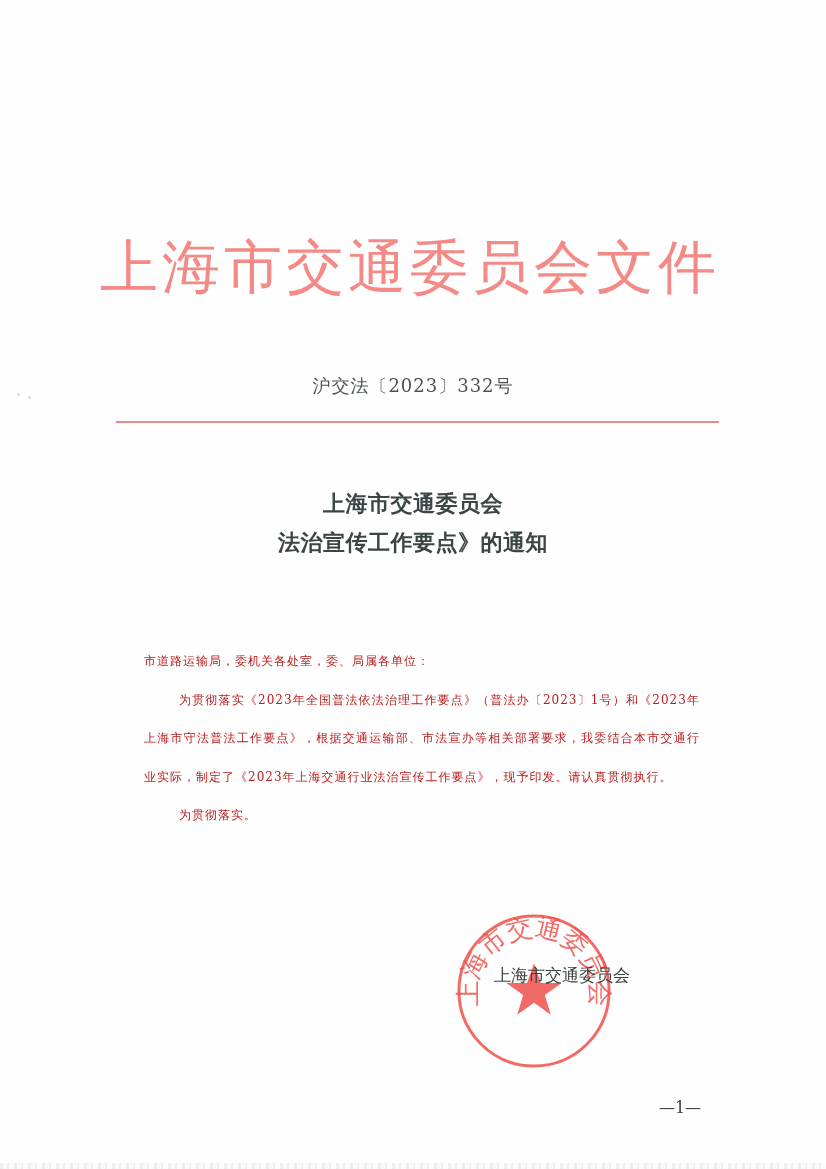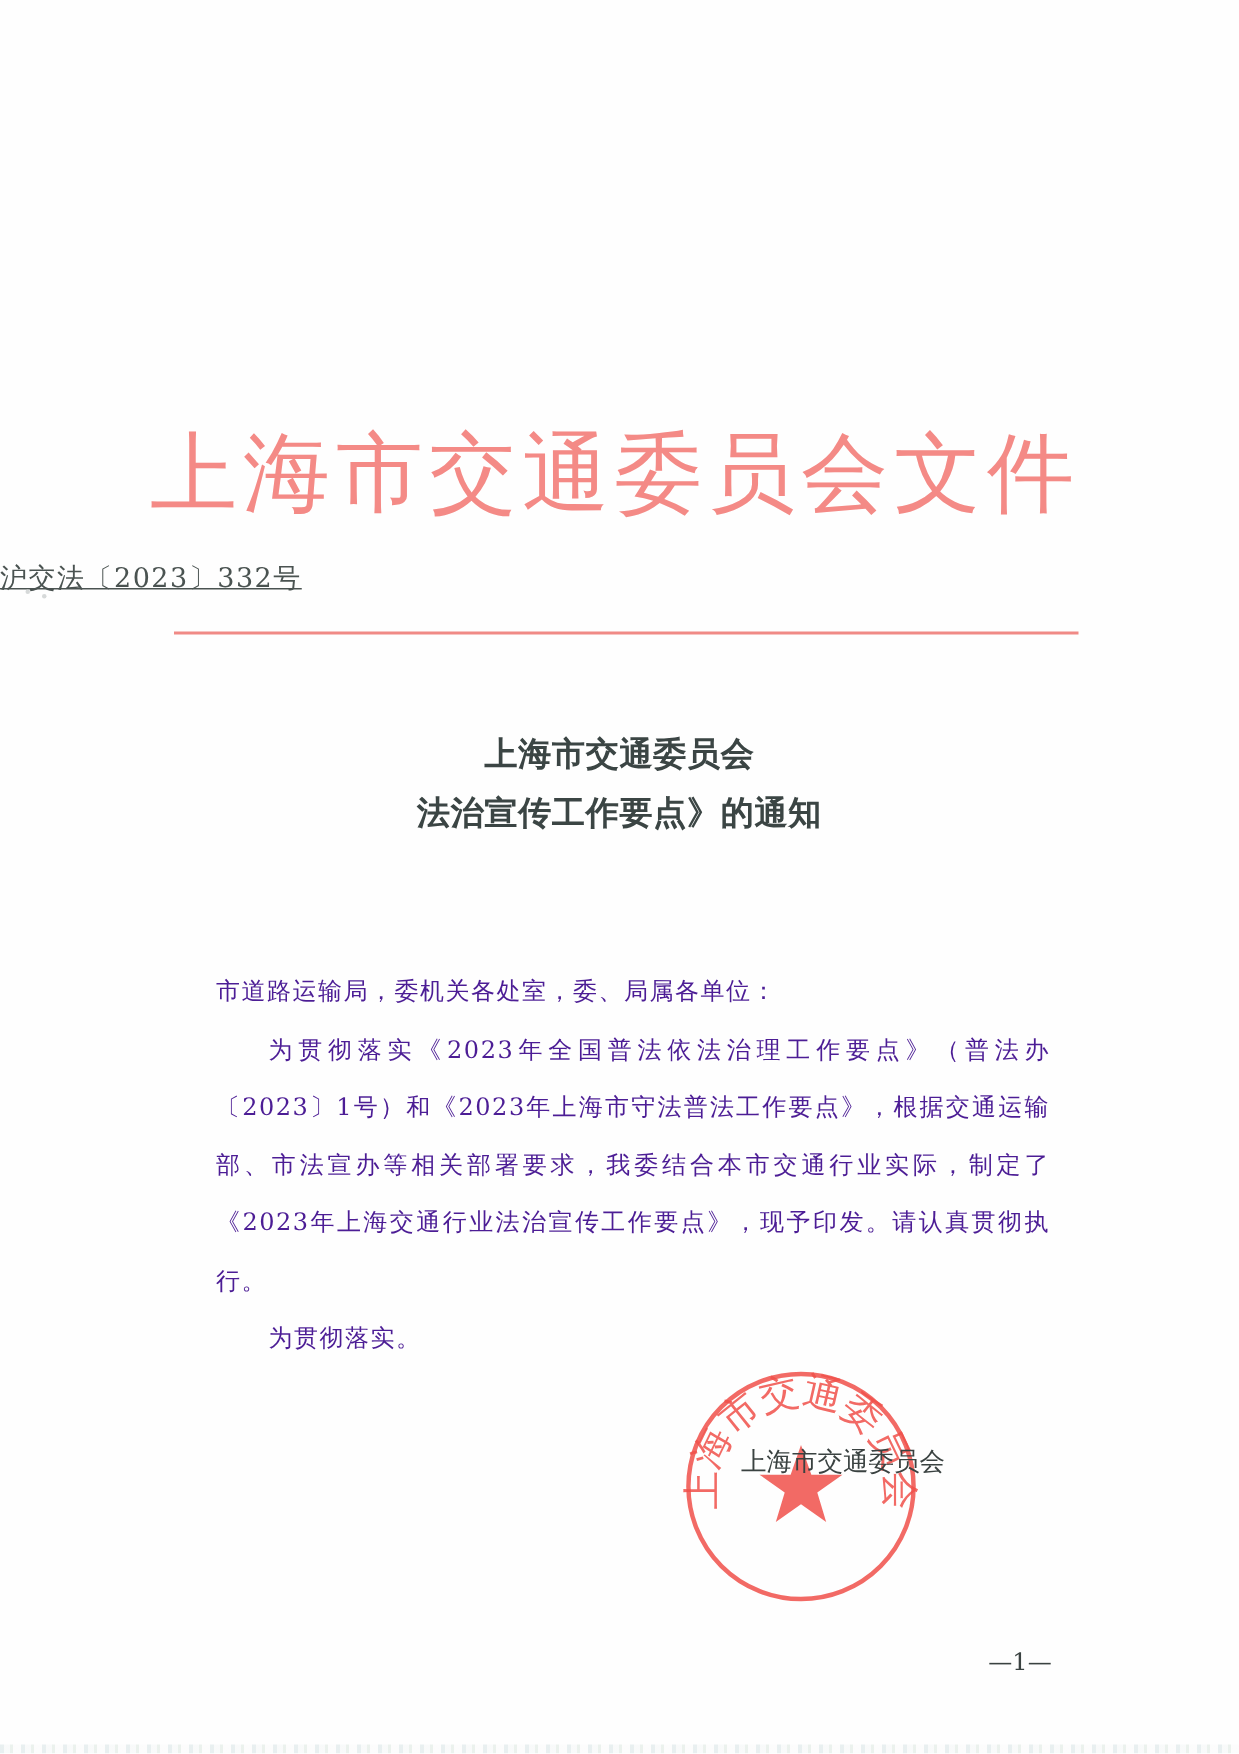--- a/index.html
+++ b/index.html
@@ -26,32 +26,31 @@
       left: 100px;
       top: 232px;
       width: 620px;
       text-align: center;
       font-family: "DejaVu Serif", "Liberation Serif", serif;
       font-size: 58px;
       letter-spacing: 4px;
       color: #f48a86;
       line-height: 70px;
       white-space: nowrap;
-      margin-top: 48px;
     }
     .doc-number {
       position: absolute;
       left: 0;
       width: 826px;
       top: 372px;
+      text-align: center;
       font-size: 18px;
       letter-spacing: 1px;
       color: #4a5351;
       line-height: 28px;
-      text-decoration: underline;
     }
     .red-rule {
       position: absolute;
       left: 116px;
       top: 421px;
       width: 603px;
       height: 2px;
       background: #f08a86;
     }
     .title {
@@ -66,23 +65,23 @@
       line-height: 39px;
       color: #3b4544;
       letter-spacing: 0.5px;
     }
     .title div { white-space: nowrap; }
     .body-text {
       position: absolute;
       left: 144px;
       top: 642px;
       width: 556px;
-      font-size: 16px;
+      font-size: 12px;
       line-height: 38.5px;
-      color: #4c1d95;
+      color: #b91c1c;
       letter-spacing: 1px;
     }
     .body-text p {
       margin: 0;
       text-align: justify;
       text-align-last: left;
     }
     .body-text .indent { text-indent: 35px; }
     .stamp {
       position: absolute;

